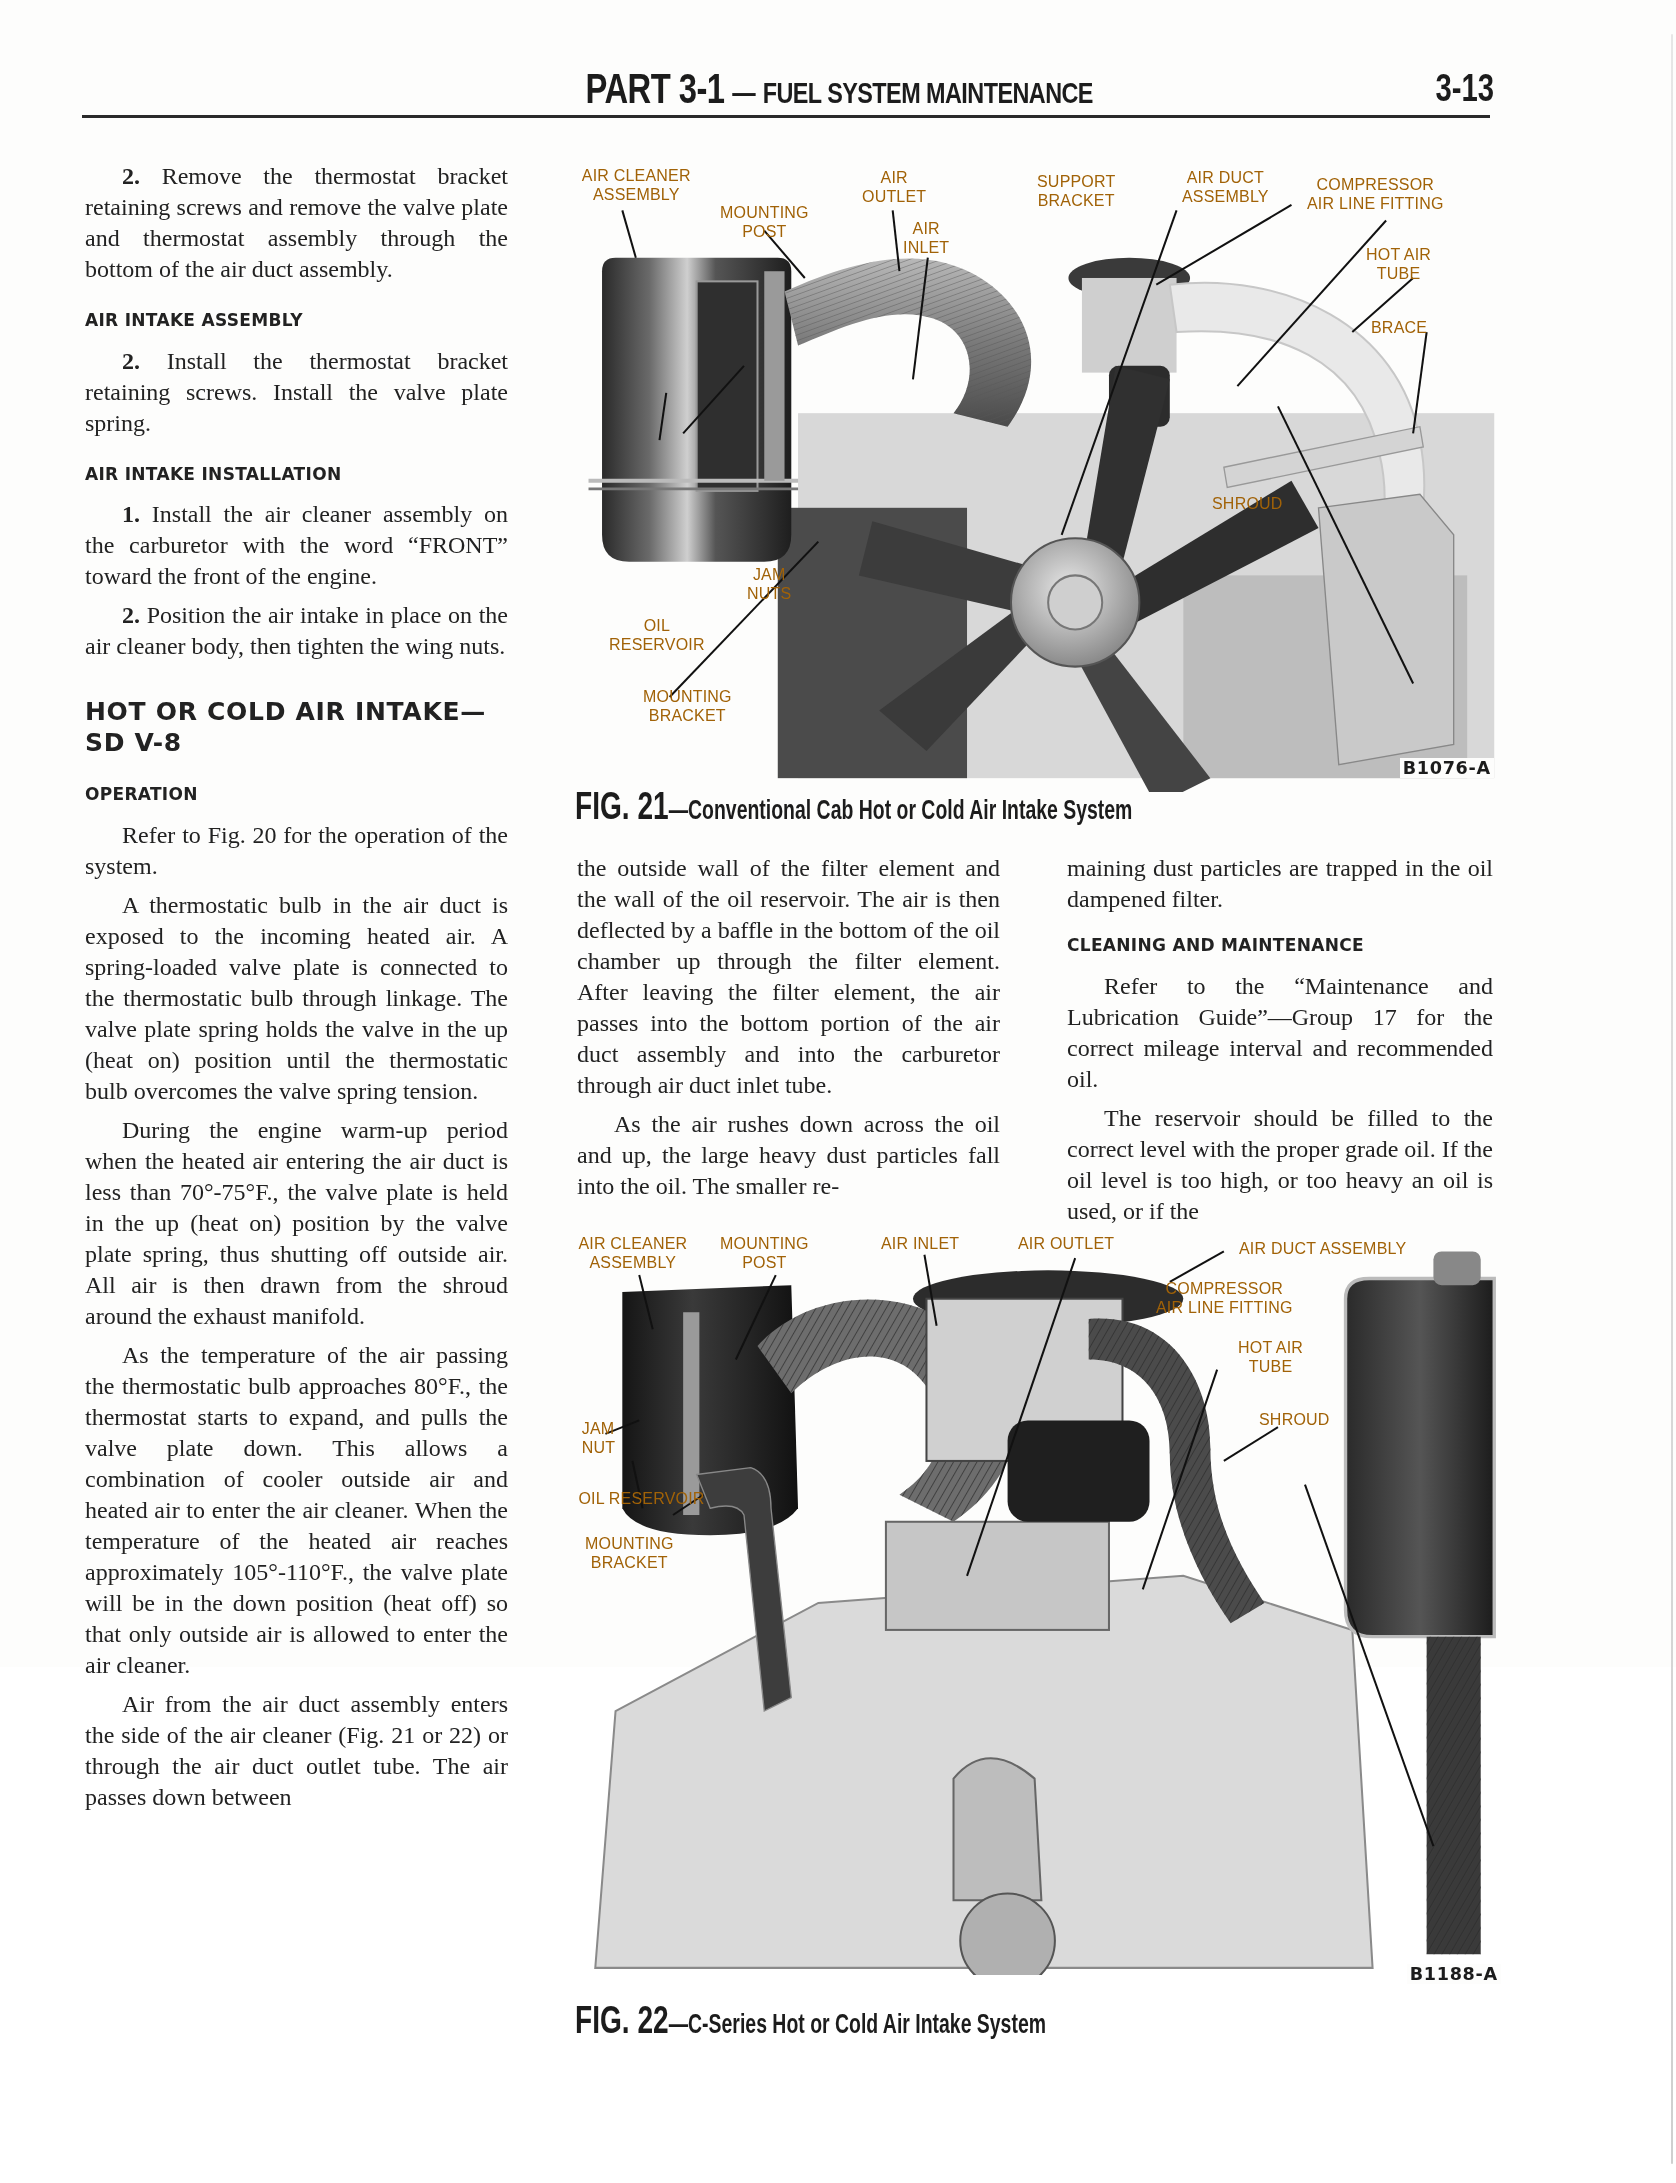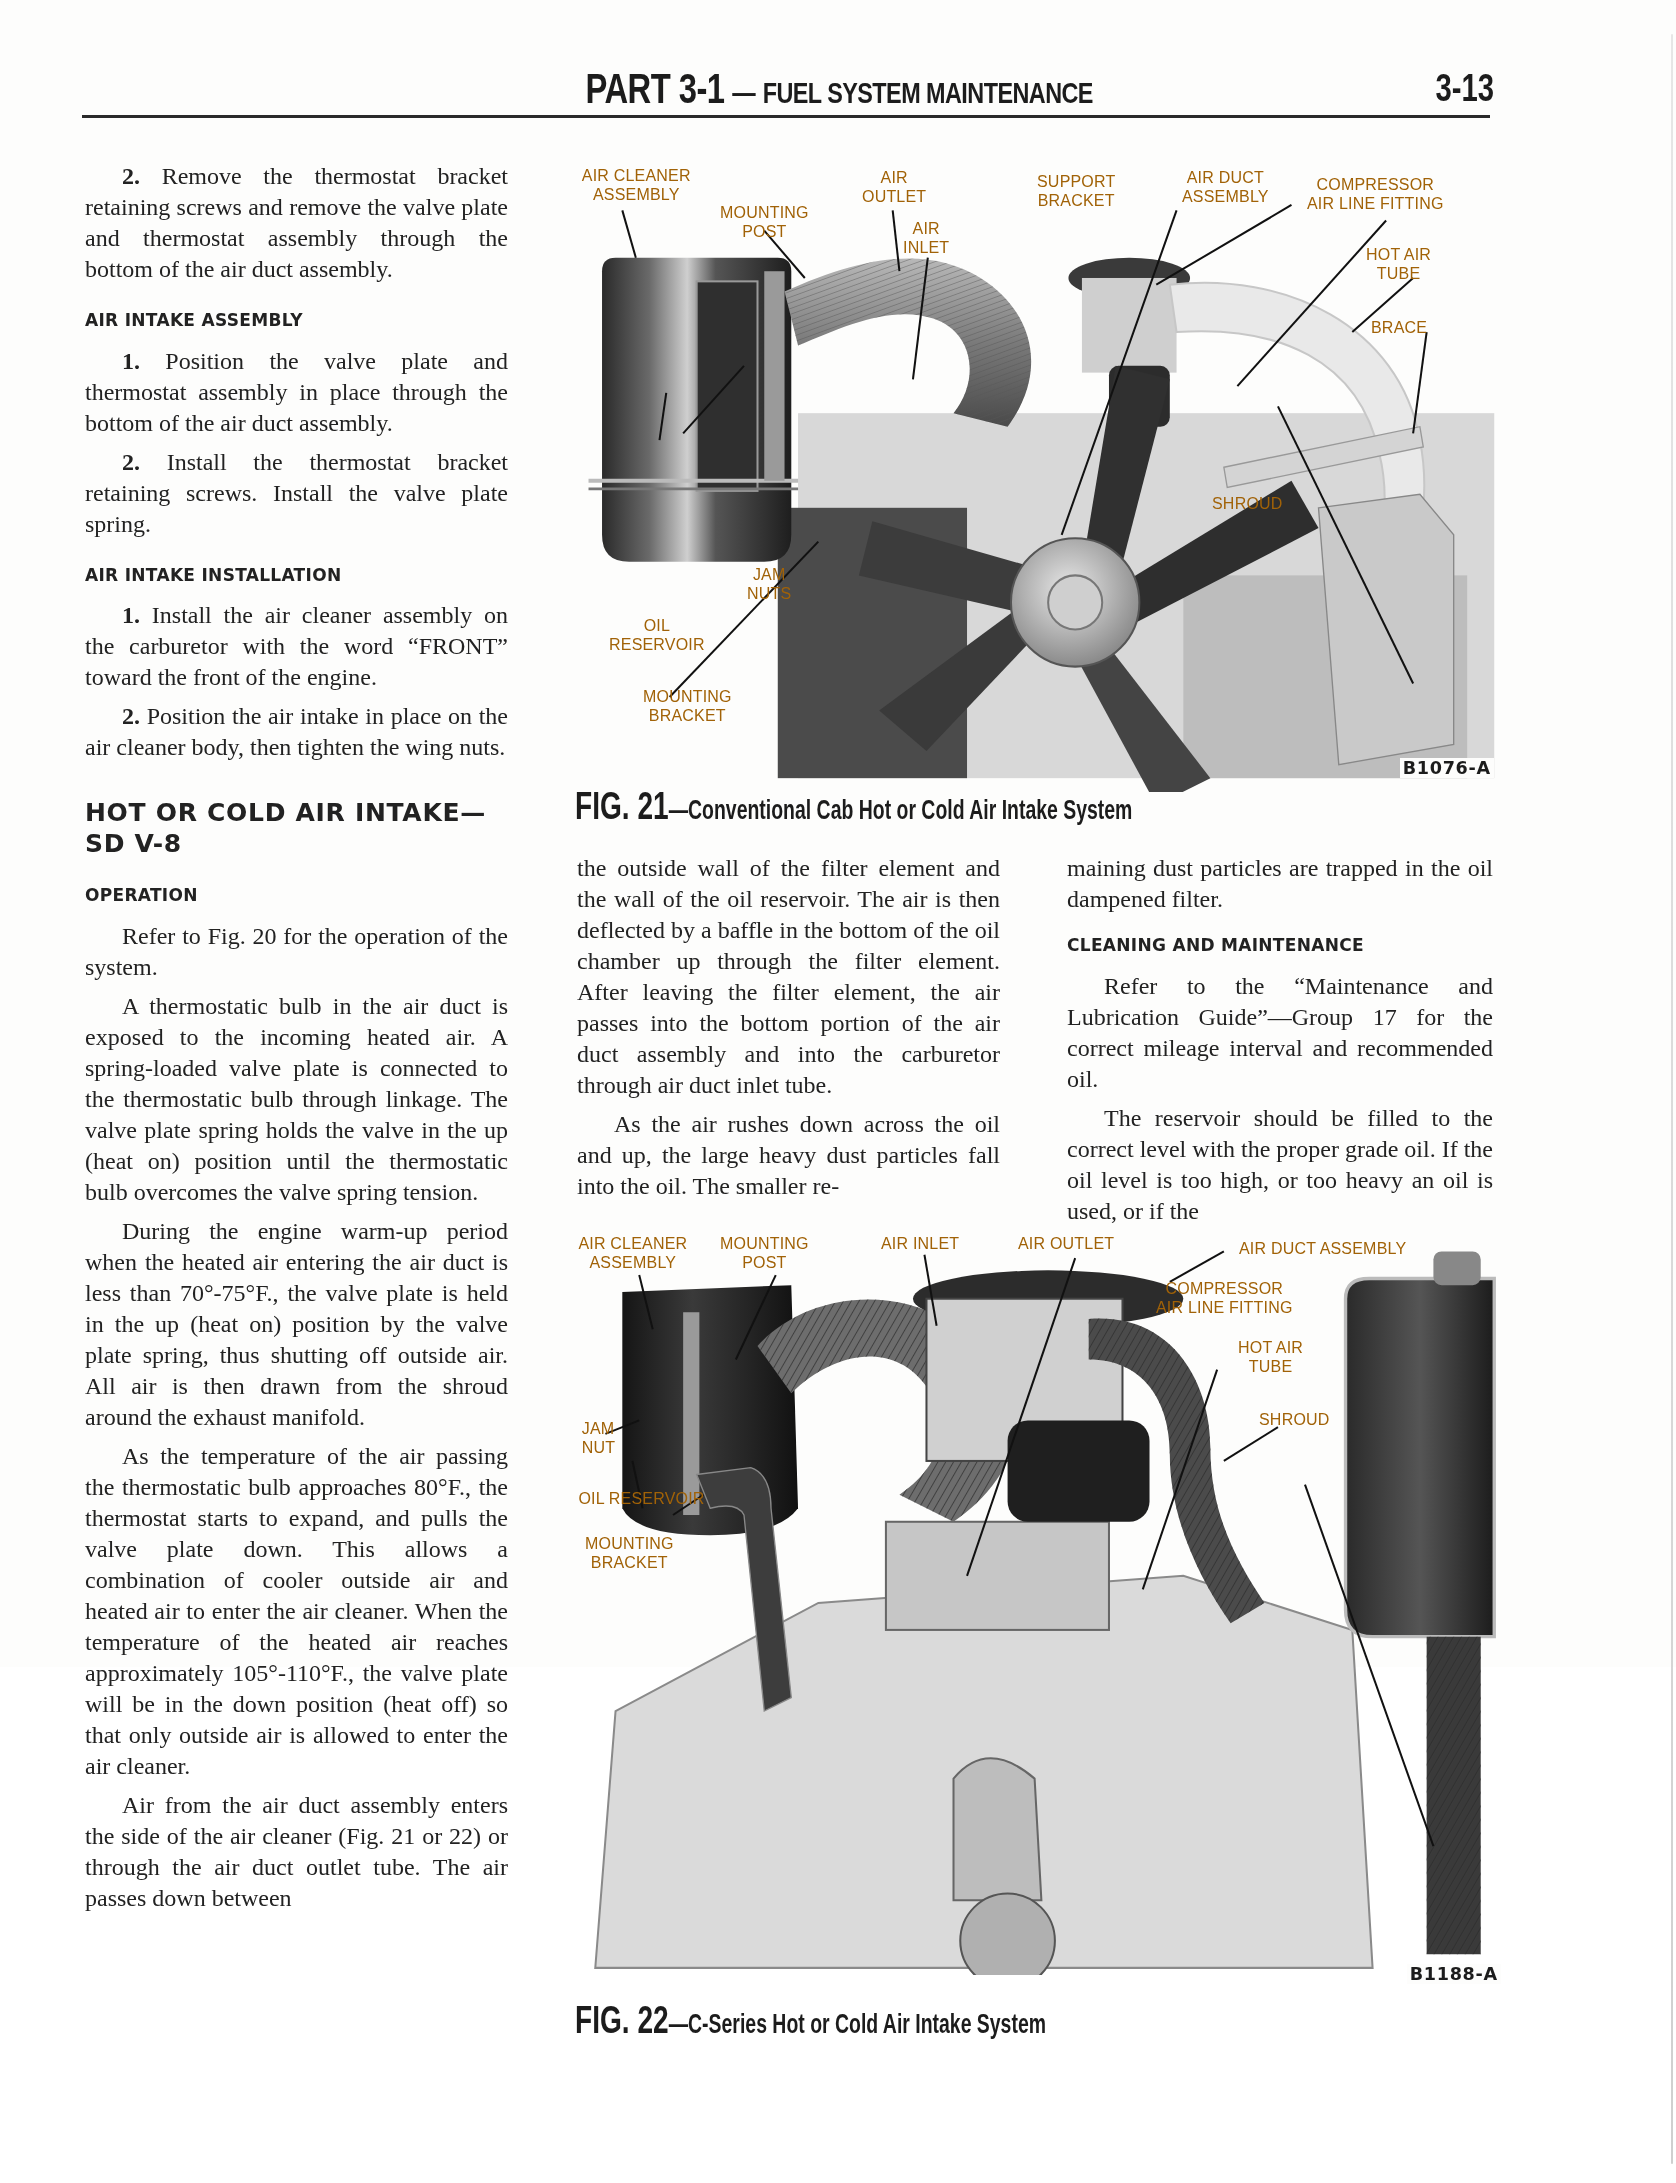--- a/index.html
+++ b/index.html
@@ -46,21 +46,20 @@
     <span class="part">PART 3-1</span>
     <span class="dash">—</span>
     <span class="rest">FUEL SYSTEM MAINTENANCE</span>
   </div>
   <div class="hdr-page">3-13</div>
   <div class="hdr-rule"></div>
 
   <div class="col" id="col-left">
     <p><span class="num">2.</span><span> Remove the thermostat bracket retaining screws and remove the valve plate and thermostat assembly through the bottom of the air duct assembly.</span></p>
     <h4>AIR INTAKE ASSEMBLY</h4>
-    <p><span class="num">1.</span><span> Position the valve plate and thermostat assembly in place through the bottom of the air duct assembly.</span></p>
     <p><span class="num">2.</span><span> Install the thermostat bracket retaining screws. Install the valve plate spring.</span></p>
     <h4>AIR INTAKE INSTALLATION</h4>
     <p><span class="num">1.</span><span> Install the air cleaner assembly on the carburetor with the word “FRONT” toward the front of the engine.</span></p>
     <p><span class="num">2.</span><span> Position the air intake in place on the air cleaner body, then tighten the wing nuts.</span></p>
     <h3>HOT OR COLD AIR INTAKE— SD V-8</h3>
     <h4 style="margin-top:-4px">OPERATION</h4>
     <p>Refer to Fig. 20 for the operation of the system.</p>
     <p>A thermostatic bulb in the air duct is exposed to the incoming heated air. A spring-loaded valve plate is connected to the thermostatic bulb through linkage. The valve plate spring holds the valve in the up (heat on) position until the thermostatic bulb overcomes the valve spring tension.</p>
     <p>During the engine warm-up period when the heated air entering the air duct is less than 70°-75°F., the valve plate is held in the up (heat on) position by the valve plate spring, thus shutting off outside air. All air is then drawn from the shroud around the exhaust manifold.</p>
     <p>As the temperature of the air passing the thermostatic bulb approaches 80°F., the thermostat starts to expand, and pulls the valve plate down. This allows a combination of cooler outside air and heated air to enter the air cleaner. When the temperature of the heated air reaches approximately 105°-110°F., the valve plate will be in the down position (heat off) so that only outside air is allowed to enter the air cleaner.</p>

